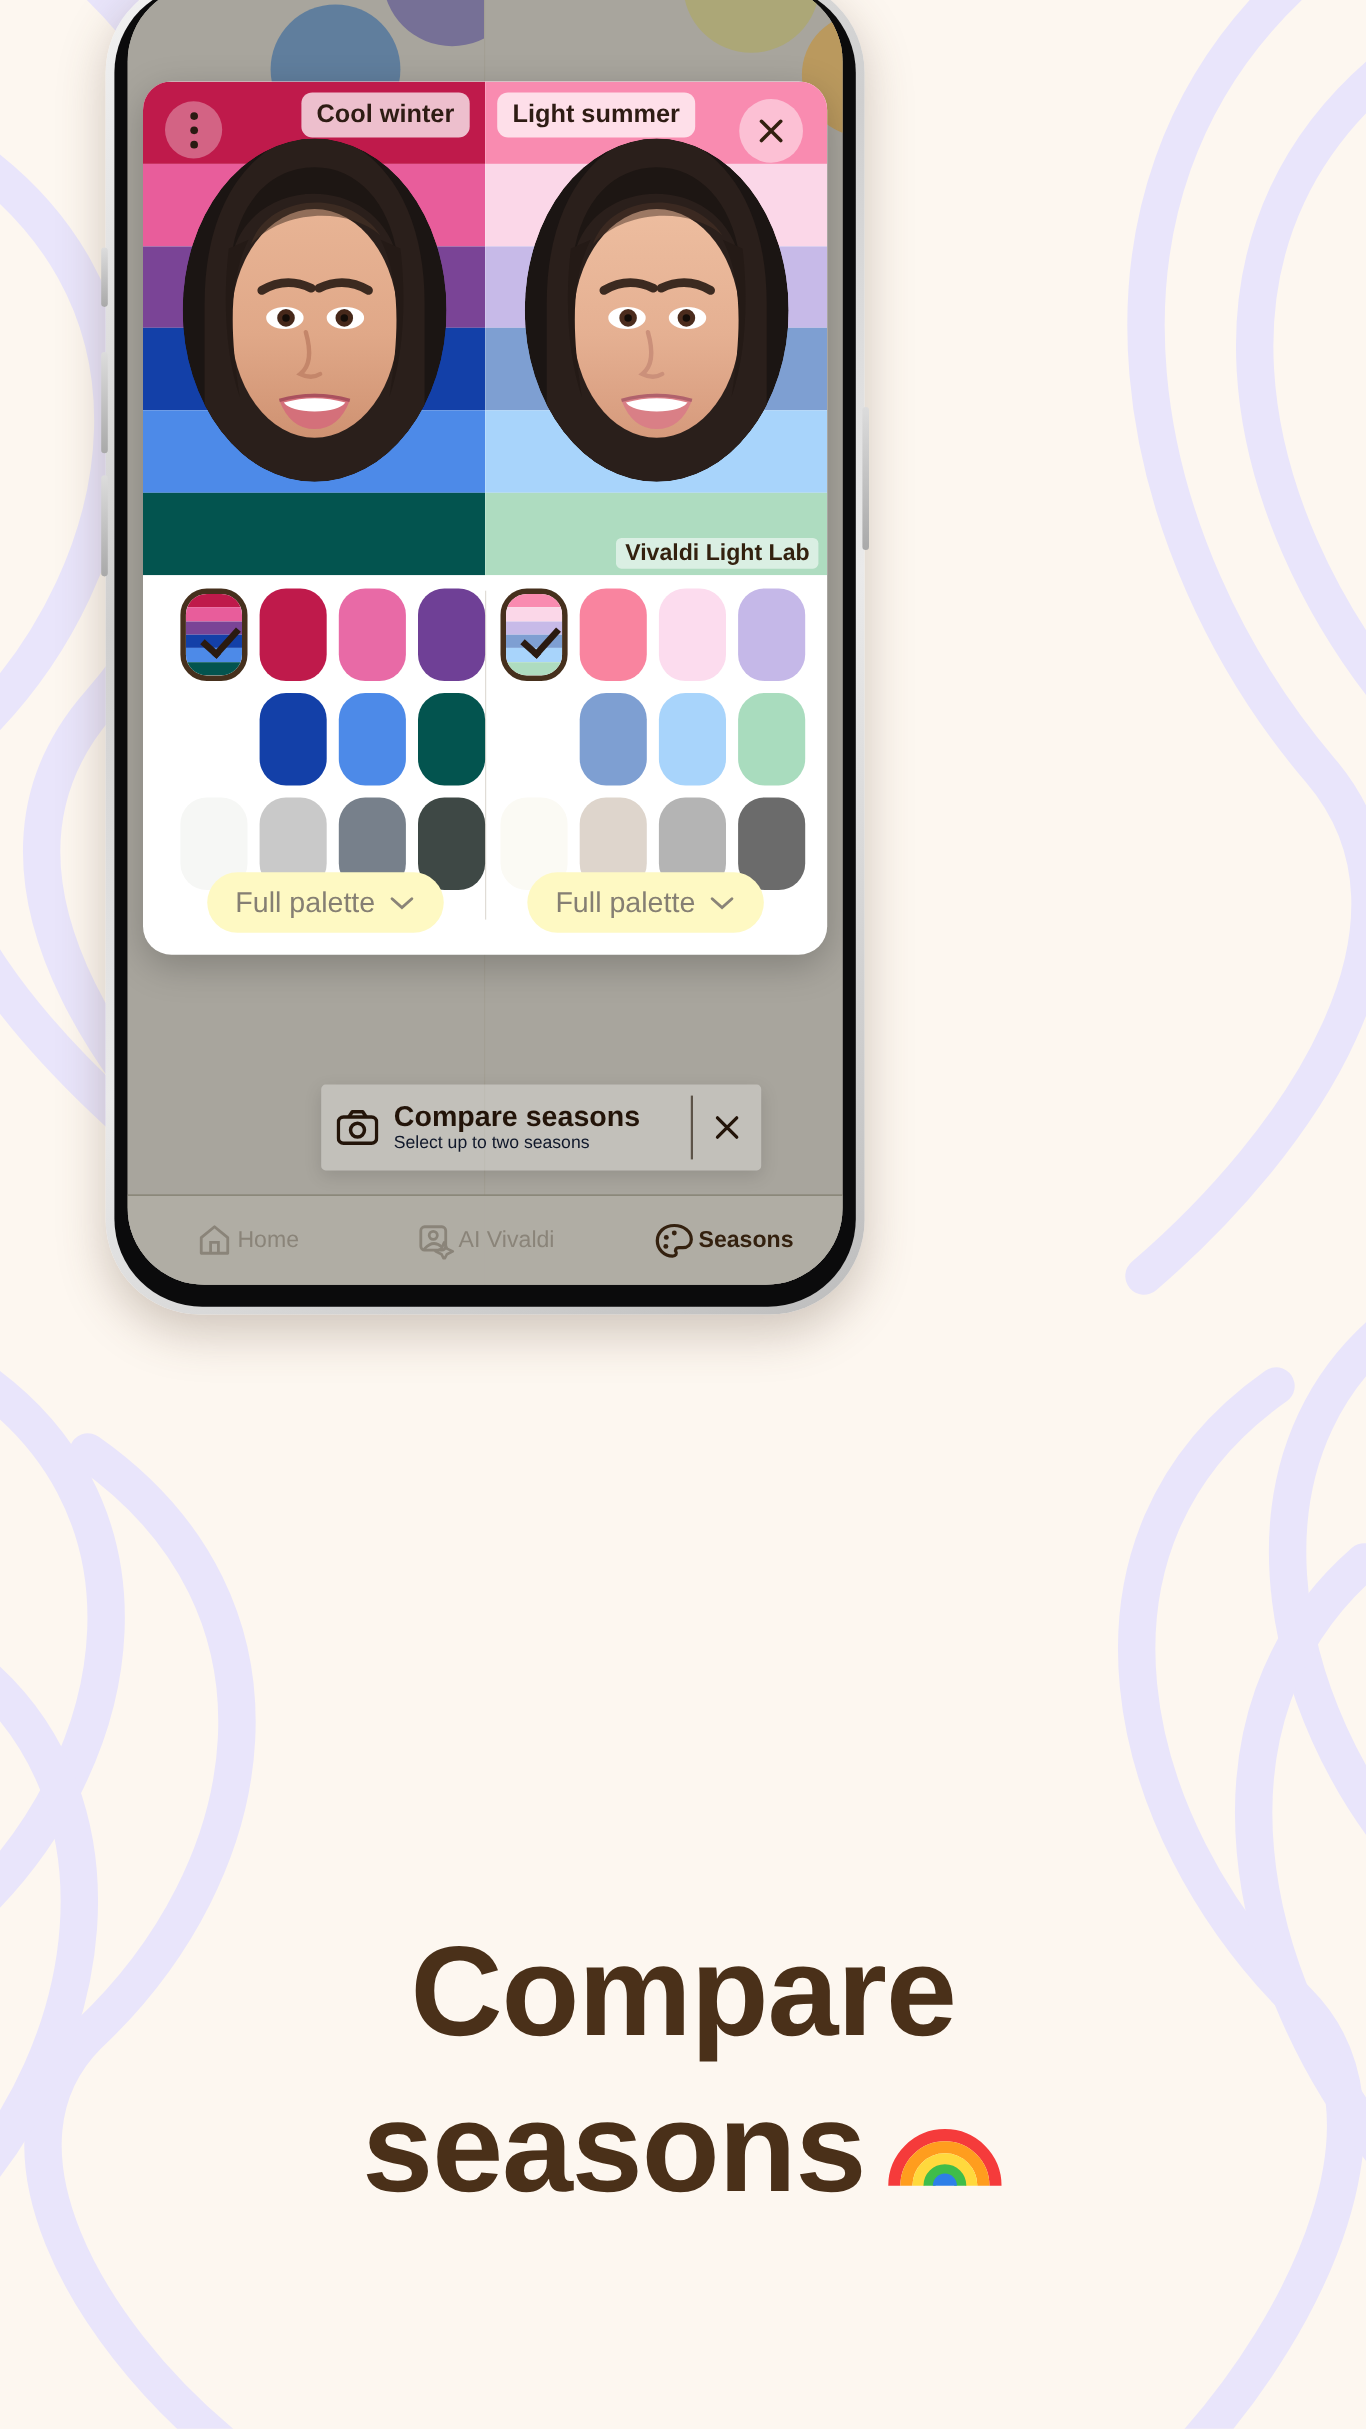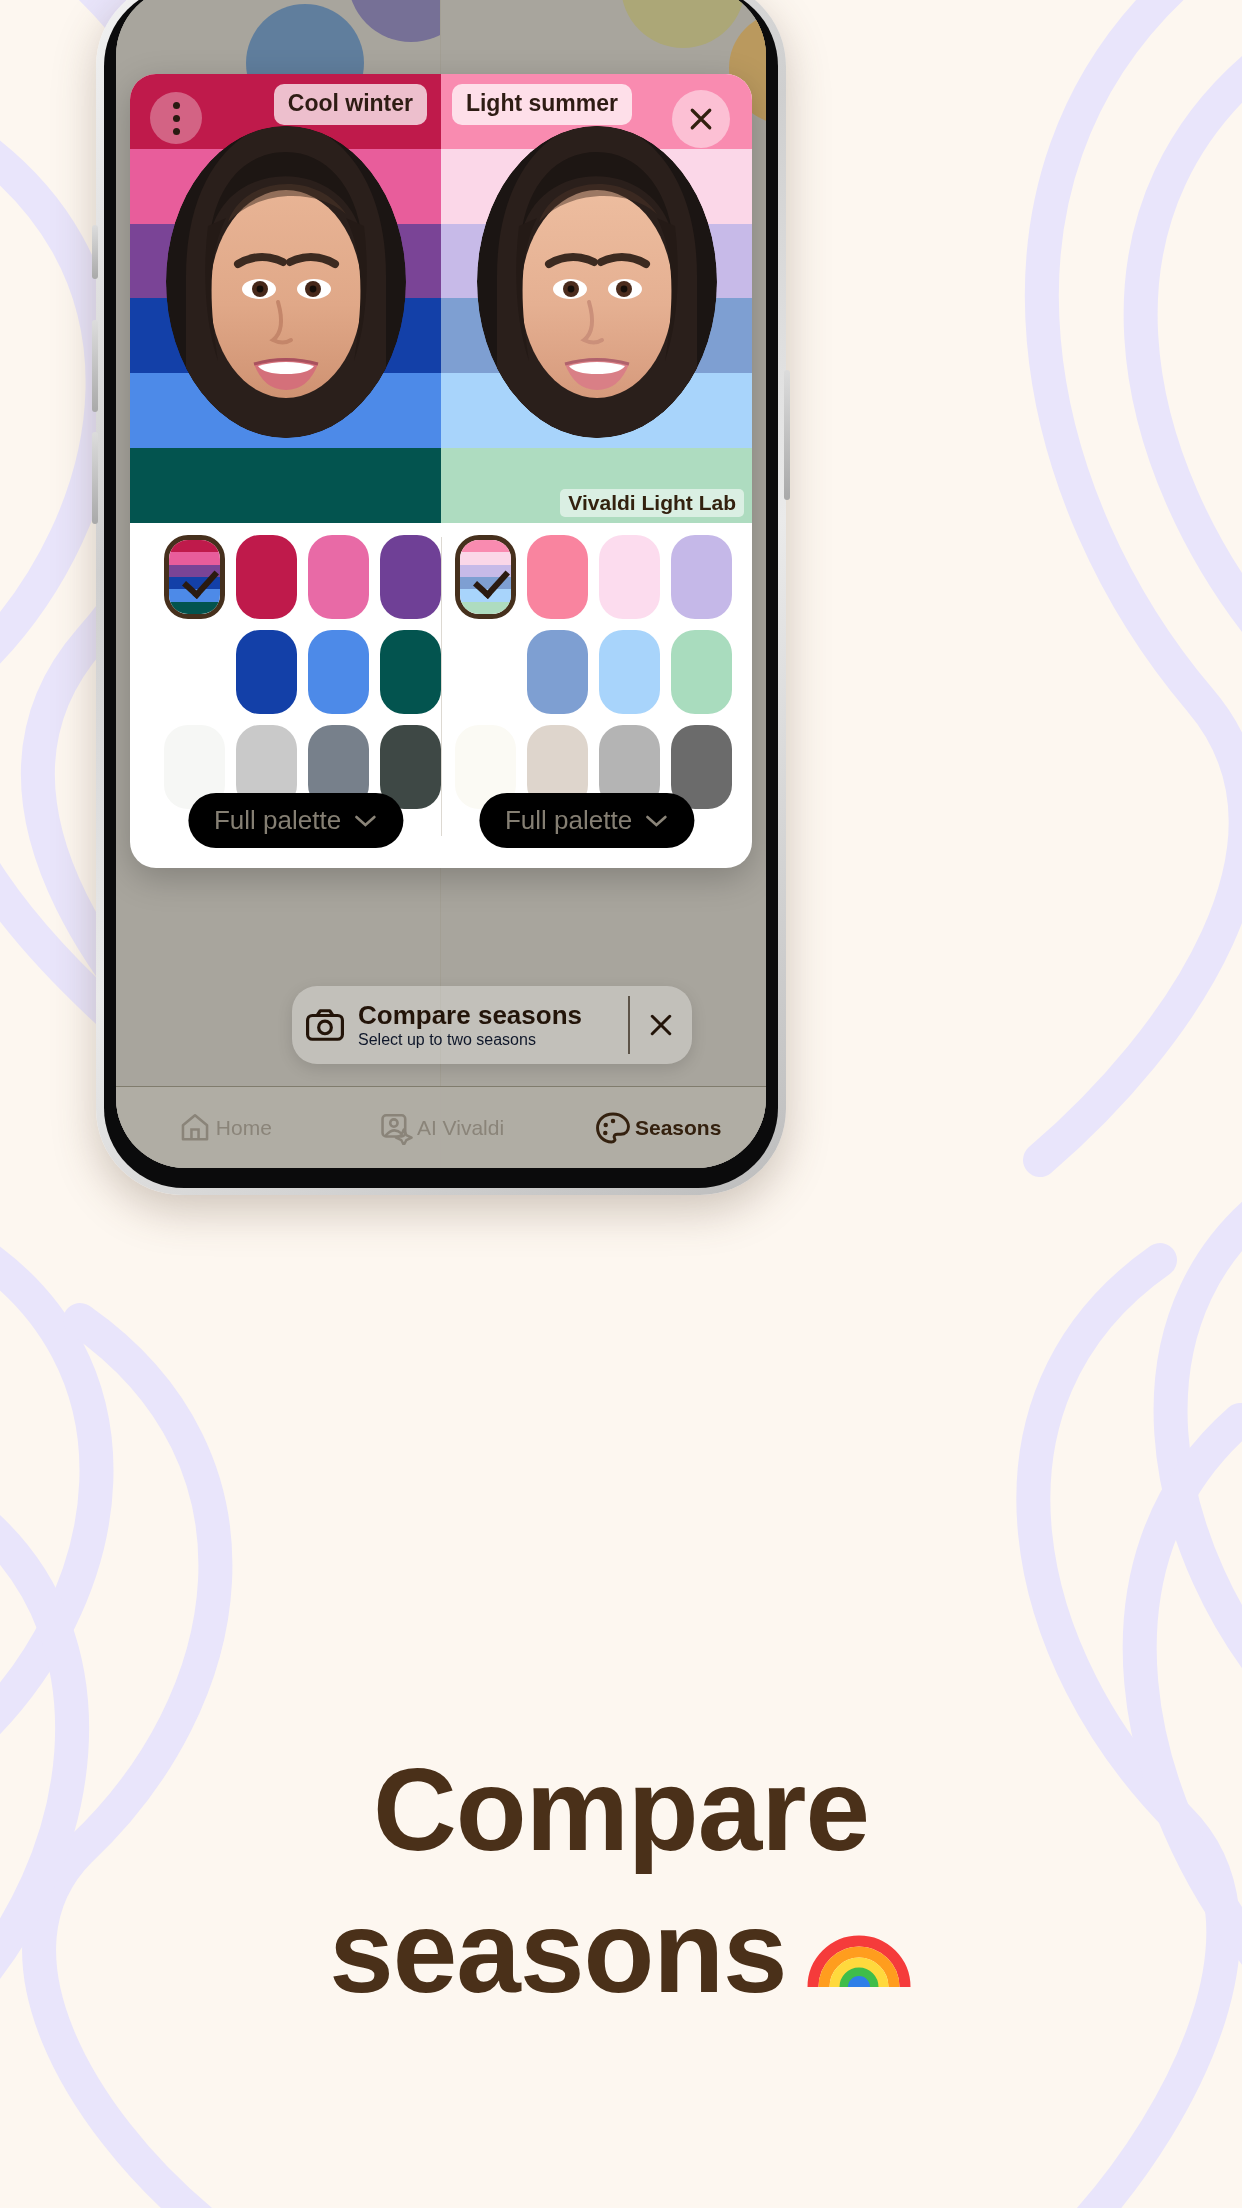--- a/index.html
+++ b/index.html
@@ -154,36 +154,36 @@
     left:15px; top:30px; width:27px; height:14px;
     border-left:6px solid #2a1a10; border-bottom:6px solid #2a1a10;
     transform:rotate(-48deg);
   }
   .sw.ghost{ background:transparent; }
 
   .full-palette{
     position:absolute; left:50%; transform:translateX(-50%);
     bottom:14px;
     display:flex; align-items:center; gap:12px;
-    background:#000000;
+    background:#fef9c3;
     color:#857f73;
     font-size:26px;
     padding:12px 26px;
     border-radius:30px;
     white-space:nowrap;
     cursor:pointer;
   }
 
   
   .compare-bar{
     position:absolute;
     left:176px; bottom:104px;
     width:400px; height:78px;
     background:rgba(255,255,255,.30);
-    border-radius:25px;
+    border-radius:4px;
     display:flex; align-items:center;
     box-shadow:0 5px 16px rgba(0,0,0,.12);
     z-index:6;
     margin-top:18px;
   }
   .cb-icon{ width:66px; display:flex; align-items:center; justify-content:center; }
   .cb-text{ flex:1; }
   .cb-title{ font-size:26px; font-weight:700; color:#231409; line-height:1.1; }
   .cb-sub{ font-size:16px; color:#0f172a; margin-top:2px; }
   .cb-sep{ width:2px; height:58px; background:#5c5348; }

